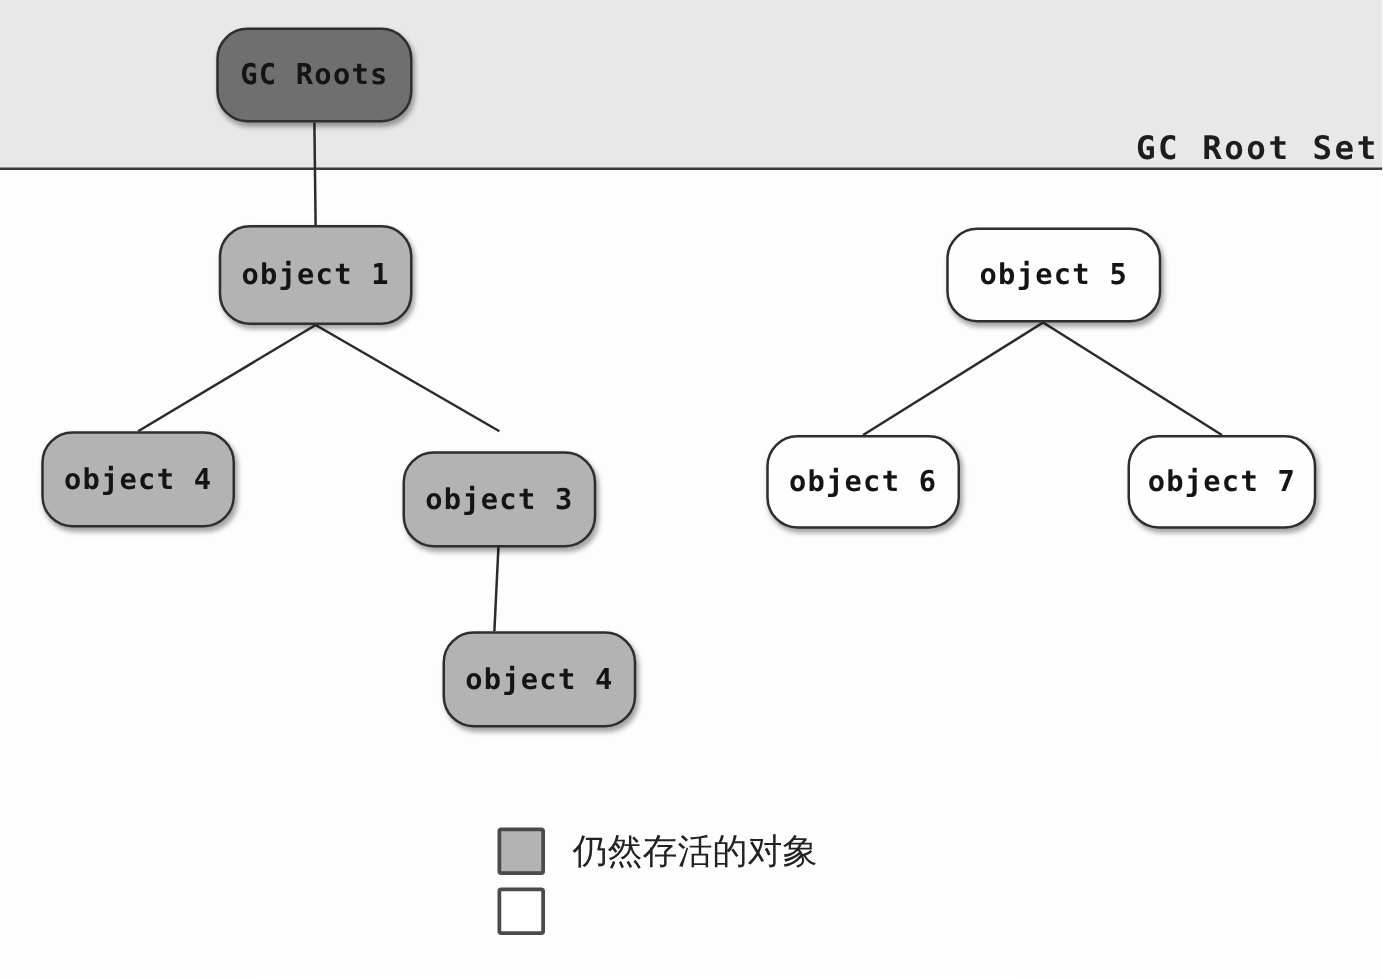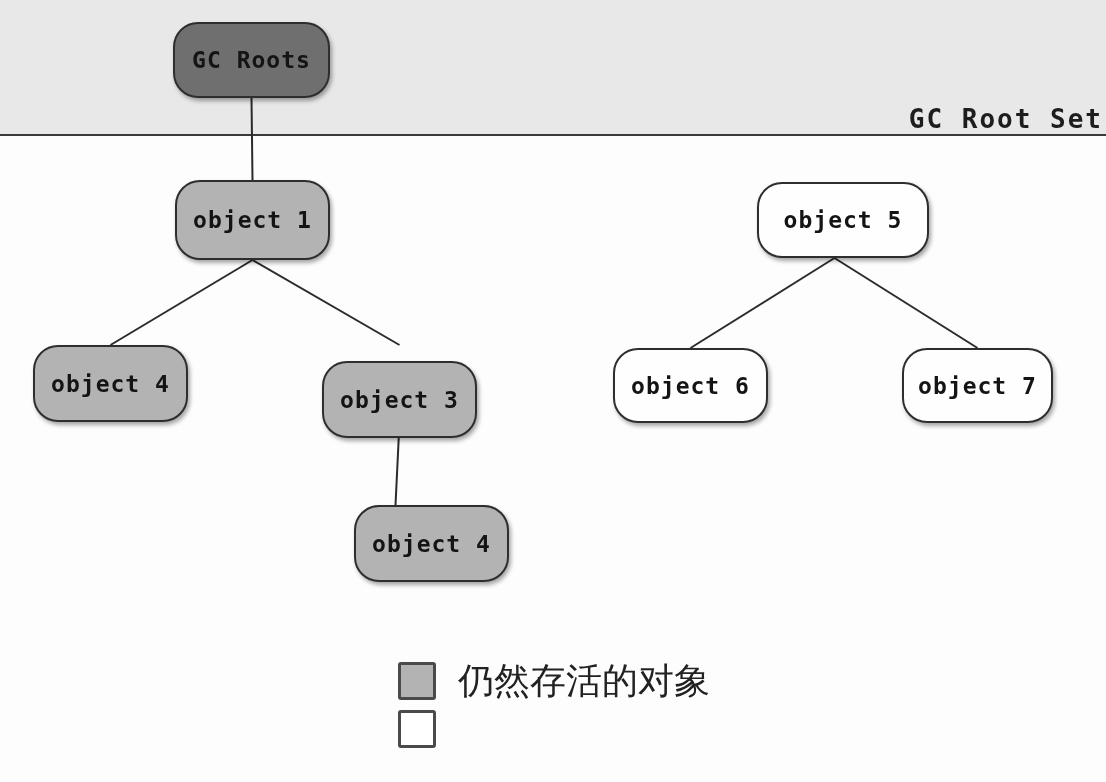--- a/index.html
+++ b/index.html
@@ -76,21 +76,21 @@
     width: 38px;
     height: 38px;
     border: 3px solid var(--swatch-border, #4a4a4a);
     border-radius: 3px;
     margin-right: 22px;
     flex: 0 0 auto;
   }
   .swatch.alive      { background: var(--alive-fill, #b3b3b3); }
   .swatch.recyclable { background: #ffffff; }
   .legend-label {
-    font-size: 36px;
+    font-size: 28px;
     color: #222222;
     line-height: 1;
     white-space: nowrap;
   }
 </style>
 </head>
 <body>
 
 <div class="stage">
 

